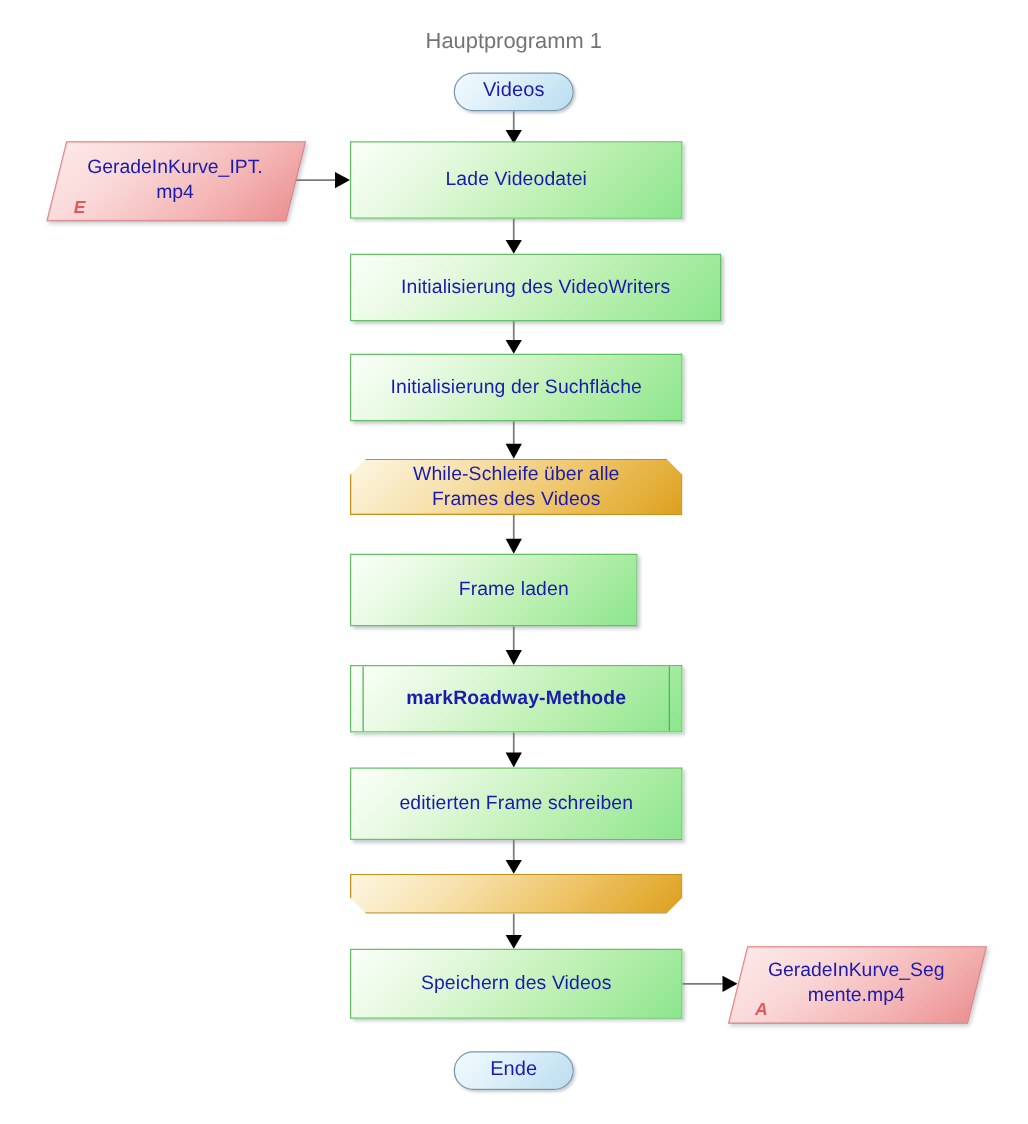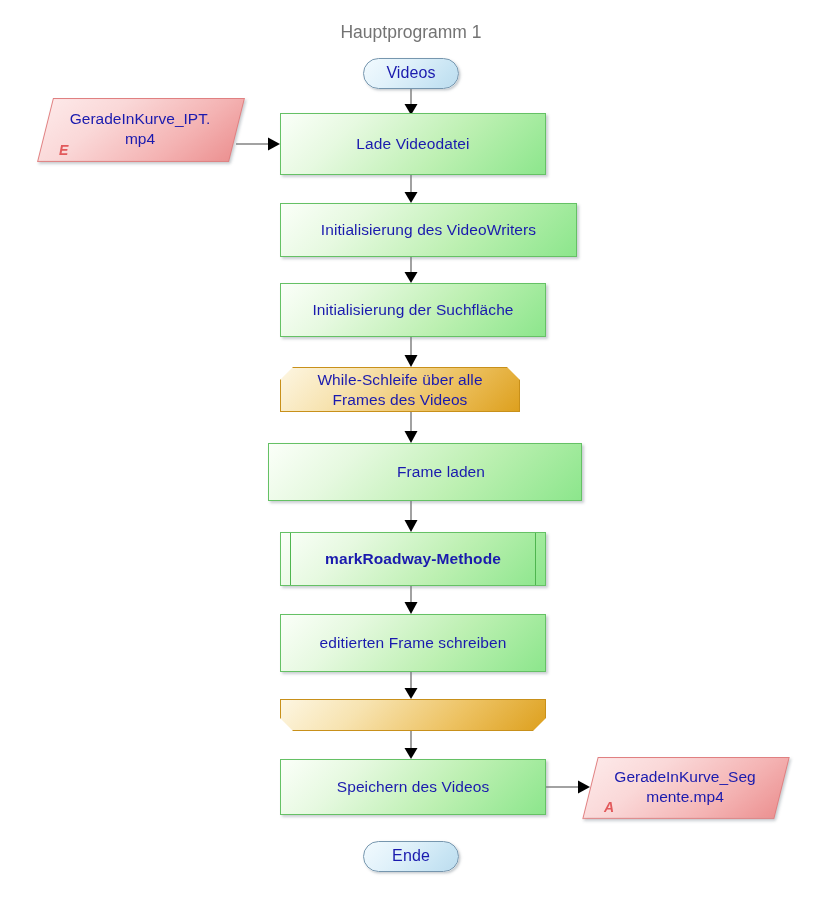--- a/index.html
+++ b/index.html
@@ -174,37 +174,37 @@
     <polygon points="404.5,748 417.5,748 411,759"></polygon>
 
     <line x1="546" y1="787" x2="578" y2="787"></line>
     <polygon points="578,780.5 578,793.5 590,787"></polygon>
   </svg>
 
   <div class="title" style="left:0; top:22px; width:822px;">Hauptprogramm 1</div>
 
   <div class="node terminator" style="left:363px; top:58px; width:96px; height:31px;">Videos</div>
 
-  <div class="io-wrap" style="left:45px; top:98px; width:190px; height:62px;">
+  <div class="io-wrap" style="left:45px; top:113px; width:190px; height:62px;">
     <div class="io-shape"></div>
     <div class="io-text">GeradeInKurve_IPT.
 mp4</div>
     <div class="io-marker">E</div>
   </div>
 
   <div class="node process" style="left:280px; top:113px; width:266px; height:62px;">Lade Videodatei</div>
 
   <div class="node process" style="left:280px; top:203px; width:297px; height:54px;">Initialisierung des VideoWriters</div>
 
   <div class="node process" style="left:280px; top:283px; width:266px; height:54px;">Initialisierung der Suchfläche</div>
 
-  <div class="node loop loop-start" style="left:280px; top:367px; width:240px; height:45px;">While-Schleife über alle
+  <div class="node loop loop-start" style="left:280px; top:367px; width:266px; height:45px;">While-Schleife über alle
 Frames des Videos</div>
 
-  <div class="node process" style="left:268px; top:443px; width:314px; height:58px;padding-left:32px;">Frame laden</div>
+  <div class="node process" style="left:280px; top:443px; width:230px; height:58px;padding-left:32px;">Frame laden</div>
 
   <div class="node subroutine" style="left:280px; top:532px; width:266px; height:54px;font-weight:bold;">markRoadway-Methode</div>
 
   <div class="node process" style="left:280px; top:614px; width:266px; height:58px;">editierten Frame schreiben</div>
 
   <div class="node loop loop-end" style="left:280px; top:699px; width:266px; height:32px;"></div>
 
   <div class="node process" style="left:280px; top:759px; width:266px; height:56px;">Speichern des Videos</div>
 
   <div class="io-wrap" style="left:590px; top:757px; width:190px; height:60px;">

